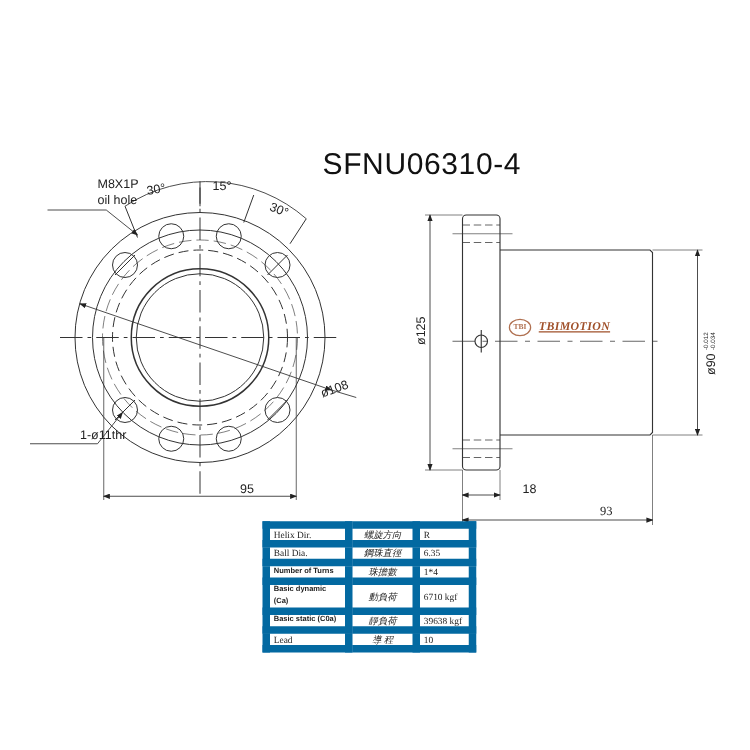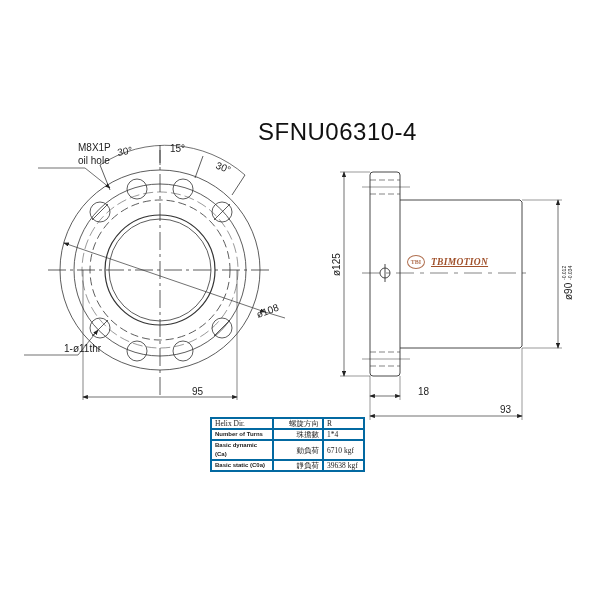--- a/index.html
+++ b/index.html
@@ -1,23 +1,23 @@
 <!DOCTYPE html>
 <html><head>
 <meta charset="utf-8">
 <style>
   html, body { margin:0; padding:0; background:#ffffff; }
   body { width:600px; height:600px; position:relative; overflow:hidden; font-family:"Liberation Sans", sans-serif; }
   #canvas { position:absolute; left:0; top:0; width:600px; height:600px; }
   .title { position:absolute; left:258px; top:118px; font-family:Liberation Sans, sans-serif; font-size:24px; color:#111; letter-spacing:0.5px; }
   .lbl { position:absolute; font-family:"Liberation Sans", sans-serif; color:#222; white-space:nowrap;padding-left:40px; }
   .spec-table { position:absolute; left:210px; top:417px; border-collapse:collapse; font-family:"Liberation Serif", serif; font-size:7.5px; color:#222; }
-  .spec-table td { border:2px solid #0369a1; padding:0 3px; height:9px; line-height:9px; }
+  .spec-table td { border:6px solid #0369a1; padding:0 3px; height:9px; line-height:9px; }
   .spec-table td.c1 { width:54px; }
-  .spec-table td.c2 { width:42px; text-align:right; }
+  .spec-table td.c2 { width:42px; text-align:center;font-style:italic; }
   .spec-table td.c3 { width:33px; }
   .spec-table td.bold { font-weight:bold; font-family:"Liberation Sans Narrow","Liberation Sans", sans-serif; font-size:6px; }
   .logo { position:absolute; left:407px; top:255px; display:flex; align-items:center; gap:6px; }
   .logo-mark { width:16px; height:12px; border:1.5px solid #b07050; border-radius:50%; font-size:6px; color:#b07050; display:flex; align-items:center; justify-content:center; font-weight:bold; font-family:"Liberation Serif", serif; }
   .logo-text { font-family:"Liberation Serif", serif; font-style:italic; font-weight:bold; font-size:9.5px; color:#a0502a; text-decoration:underline; letter-spacing:0.3px; }
 </style>
 </head>
 <body>
 
 <svg id="canvas" viewBox="0 0 600 600" xmlns="http://www.w3.org/2000/svg">
@@ -123,43 +123,53 @@
   <text transform="translate(215,168) rotate(22)" font-size="10" fill="#222" font-family="Liberation Sans, sans-serif">30°</text>
 </svg>
 
 <div class="title">SFNU06310-4</div>
 
 <div class="lbl" style="left:38px;top:142px;font-size:10px;">M8X1P</div>
 <div class="lbl" style="left:38px;top:155px;font-size:10px;">oil hole</div>
 <div class="lbl" style="left:24px;top:343px;font-size:10px;">1-ø11thr</div>
 <div class="lbl" style="left:152px;top:386px;font-size:10px;">95</div>
 <div class="lbl" style="left:378px;top:386px;font-size:10px;">18</div>
-<div class="lbl" style="left:460px;top:404px;font-size:10px;">93</div>
+<div class="lbl" style="left:440px;top:404px;font-size:10px;font-family:Liberation Serif, serif;">93</div>
 
 <div class="logo">
   <div class="logo-mark">TBI</div>
   <div class="logo-text">TBIMOTION</div>
 </div>
 
 <table class="spec-table">
   <tbody>
       <tr>
     <td class="c1">Helix Dir.</td>
     <td class="c2">螺旋方向</td>
     <td class="c3">R</td>
+  </tr>
+  <tr>
+    <td class="c1">Ball Dia.</td>
+    <td class="c2">鋼珠直徑</td>
+    <td class="c3">6.35</td>
   </tr>
   <tr>
     <td class="c1 bold">Number of Turns</td>
     <td class="c2">珠擔數</td>
     <td class="c3">1*4</td>
   </tr>
   <tr>
     <td class="c1 bold">Basic dynamic (Ca)</td>
     <td class="c2">動負荷</td>
     <td class="c3">6710 kgf</td>
   </tr>
   <tr>
     <td class="c1 bold">Basic static (C0a)</td>
     <td class="c2">靜負荷</td>
     <td class="c3">39638 kgf</td>
   </tr>
+  <tr>
+    <td class="c1">Lead</td>
+    <td class="c2">導 程</td>
+    <td class="c3">10</td>
+  </tr>
 </tbody>
   </table>
 
 </body></html>

